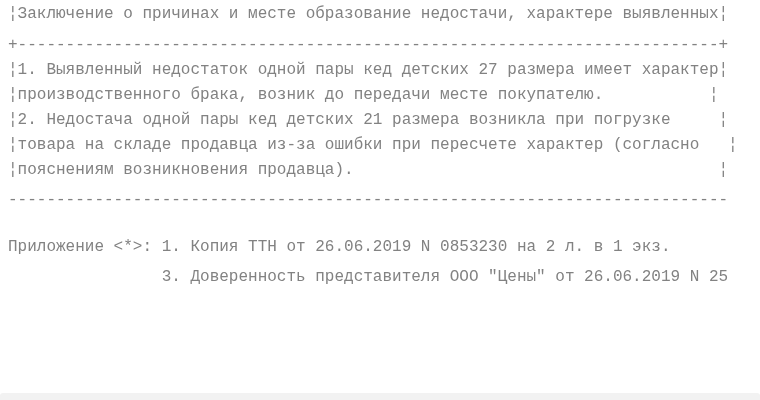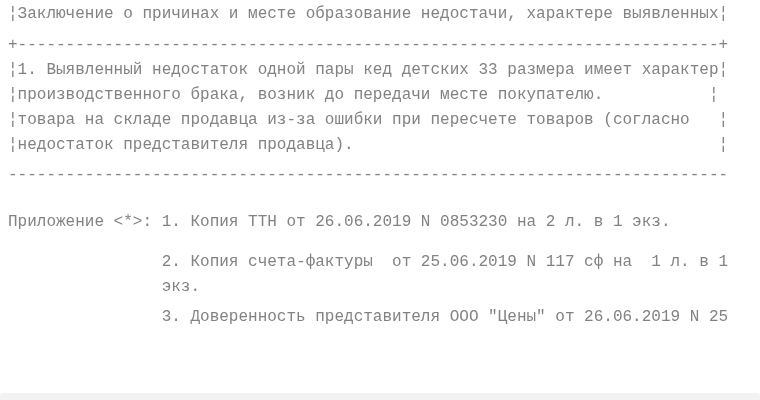--- a/index.html
+++ b/index.html
@@ -21,21 +21,21 @@
     line-height: 25px;
     -webkit-font-smoothing: antialiased;
   }
   .line {
     white-space: pre;
     height: 25px;
   }
   .box-main   { margin-top: 6px; }
   .separator  { margin-top: 5px; }
   .attachments { margin-top: 22px; }
-  .attachment-item       { margin-top: 15px; }
+  .attachment-item       { margin-top: 6px; }
   .attachment-item.gap   { margin-top: 5px; }
   .bottom-edge {
     position: absolute;
     left: 0;
     bottom: 0;
     width: 760px;
     height: 7px;
     background: #f2f2f2;
     border-radius: 3px 3px 0 0;
   }
@@ -44,36 +44,33 @@
 <body>
 
 <div class="doc">
 
   <div>
     <div>
       <div class="line">¦Заключение о причинах и месте образование недостачи, характере выявленных¦</div>
     </div>
     <div class="box-main">
       <div class="line">+-------------------------------------------------------------------------+</div>
-      <div class="line">¦1. Выявленный недостаток одной пары кед детских 33 размера имеет характер¦</div>
+      <div class="line">¦1. Выявленный недостаток одной пары кед детских 27 размера имеет характер¦</div>
       <div class="line">¦производственного брака, возник до передачи месте покупателю.           ¦</div>
-      <div class="line">¦товара на складе продавца из-за ошибки при пересчете товаров (согласно   ¦</div>
-      <div class="line">¦недостаток представителя продавца).                                      ¦</div>
+      <div class="line">¦2. Недостача одной пары кед детских 21 размера возникла при погрузке     ¦</div>
+      <div class="line">¦товара на складе продавца из-за ошибки при пересчете характер (согласно   ¦</div>
+      <div class="line">¦пояснениям возникновения продавца).                                      ¦</div>
     </div>
   </div>
 
   <div class="line separator">---------------------------------------------------------------------------</div>
 
   <div class="attachments">
     <div class="attachment-item">
       <div class="line">Приложение &lt;*&gt;: 1. Копия ТТН от 26.06.2019 N 0853230 на 2 л. в 1 экз.</div>
-    </div>
-    <div class="attachment-item">
-      <div class="line">                2. Копия счета-фактуры  от 25.06.2019 N 117 сф на  1 л. в 1</div>
-      <div class="line">                экз.</div>
     </div>
     <div class="attachment-item gap">
       <div class="line">                3. Доверенность представителя ООО "Цены" от 26.06.2019 N 25</div>
     </div>
   </div>
 
 </div>
 
 <div class="bottom-edge"></div>
 

